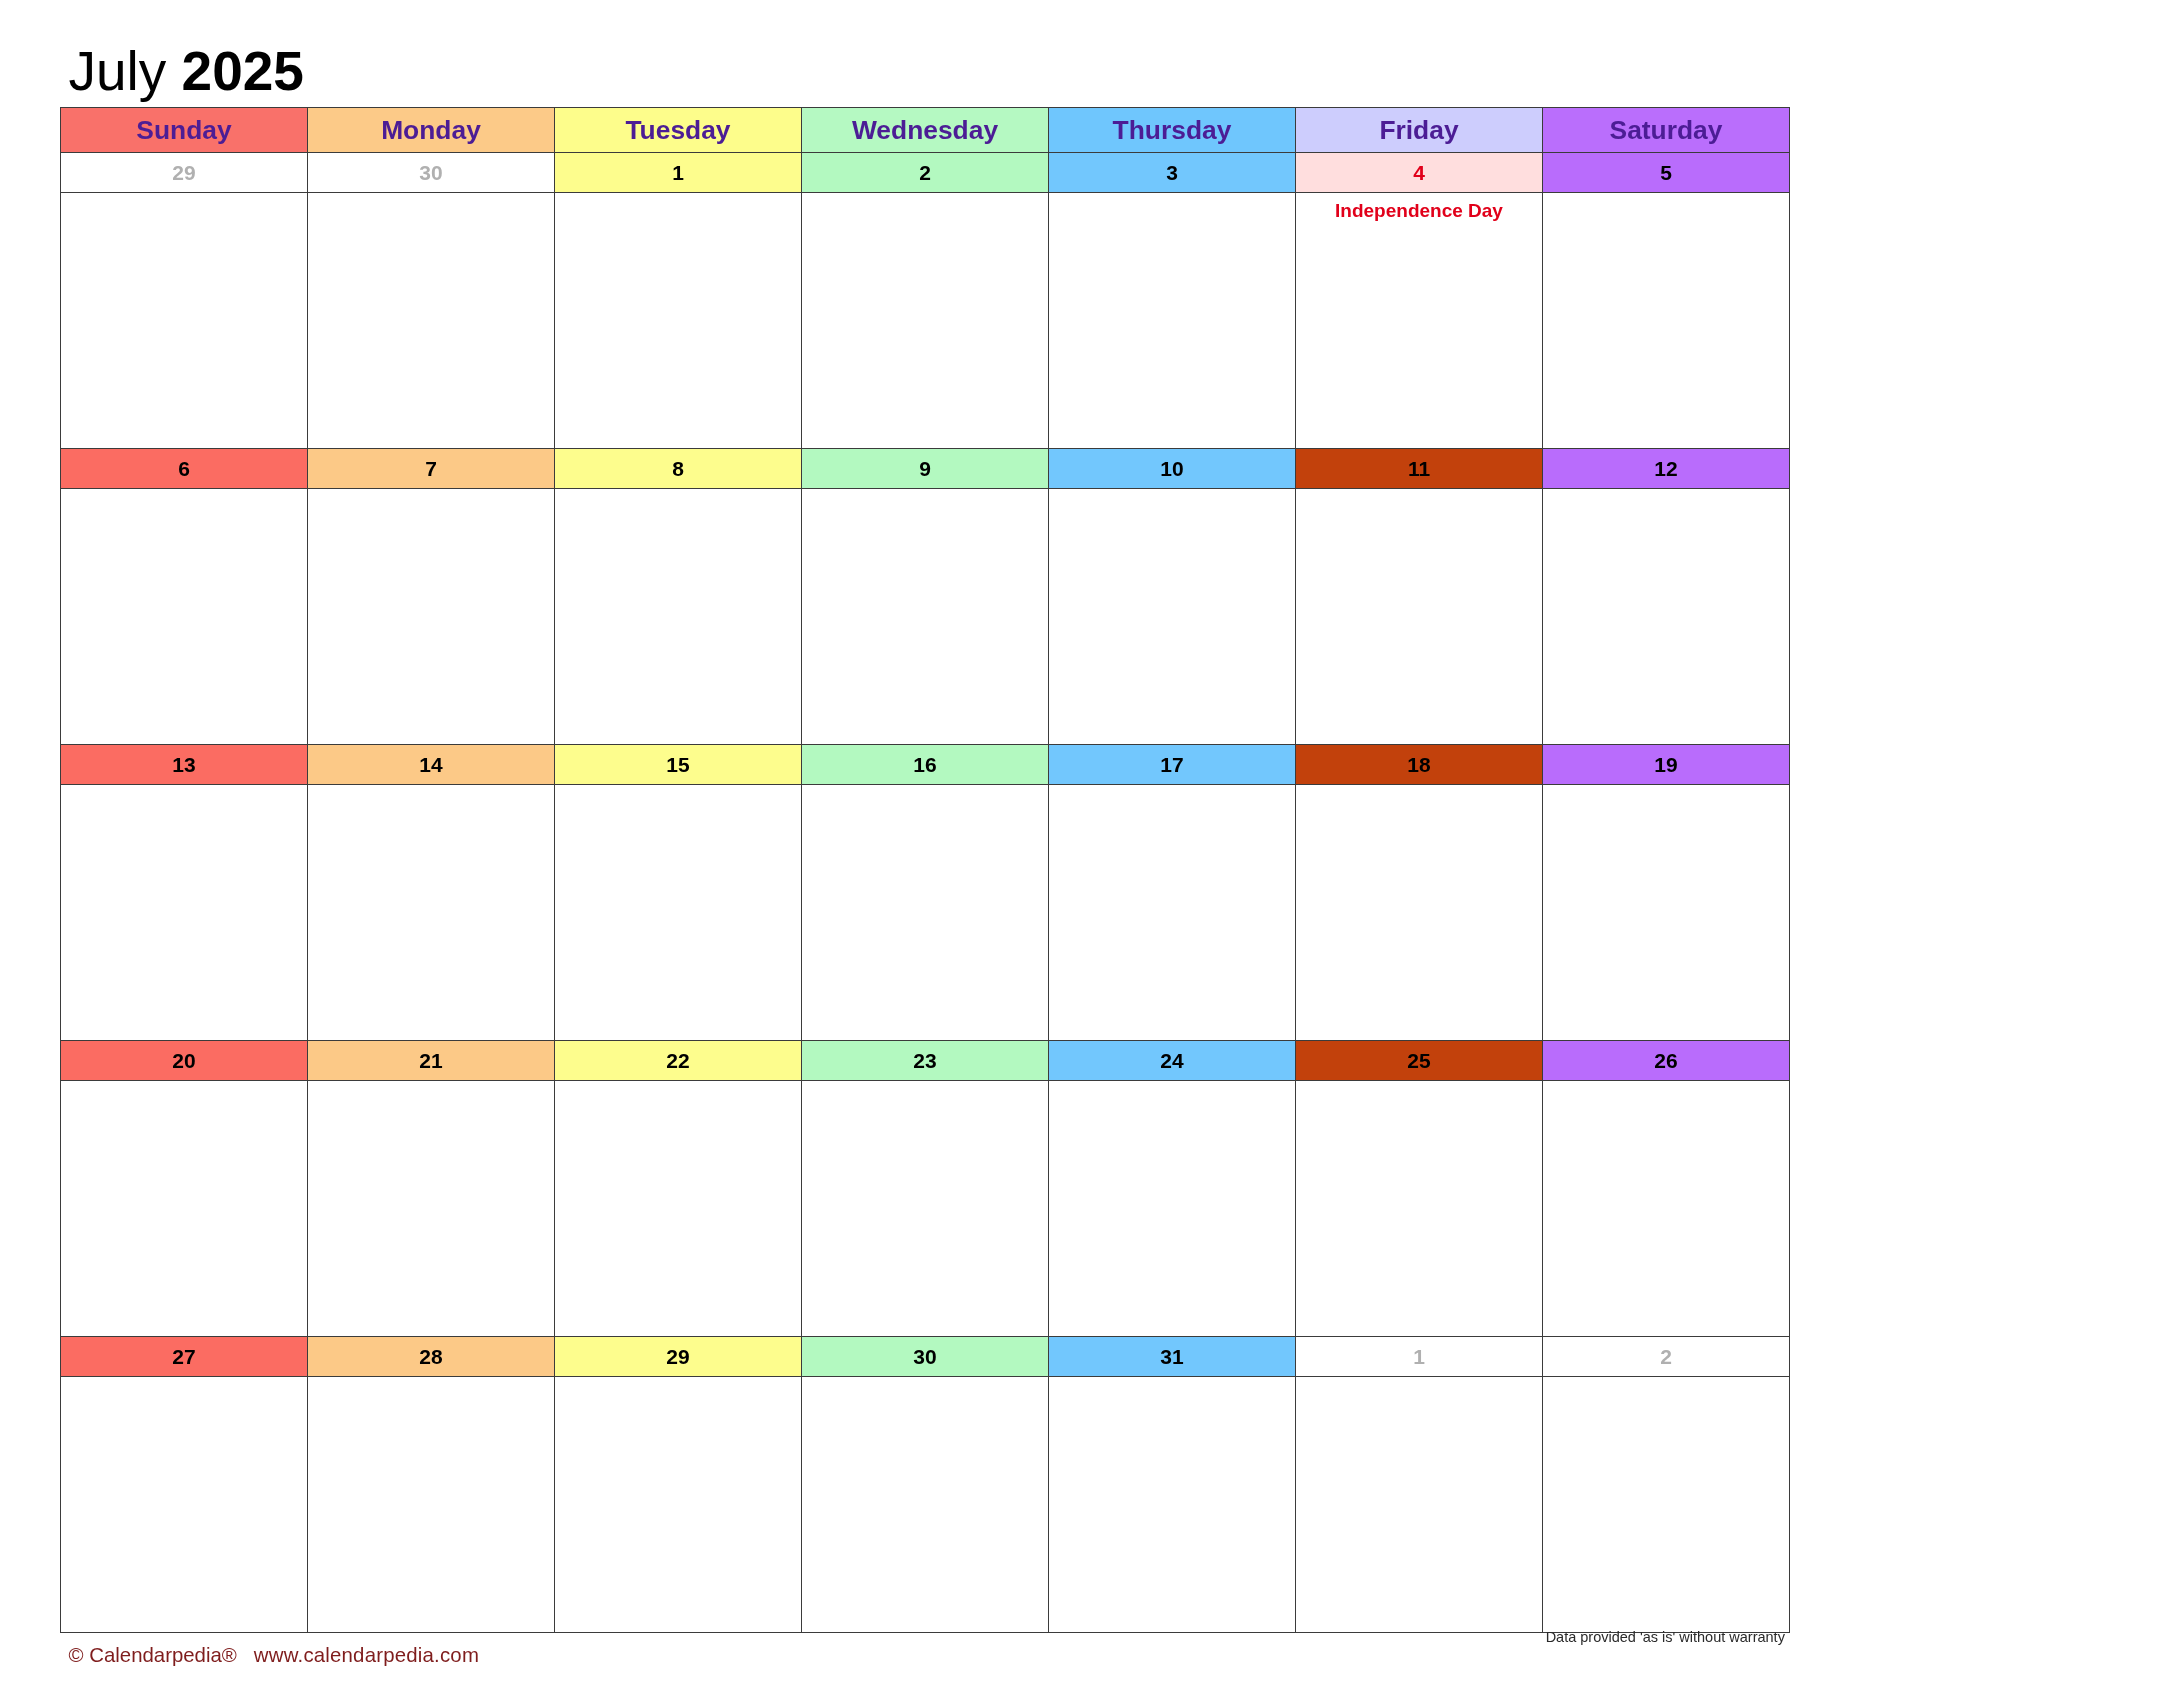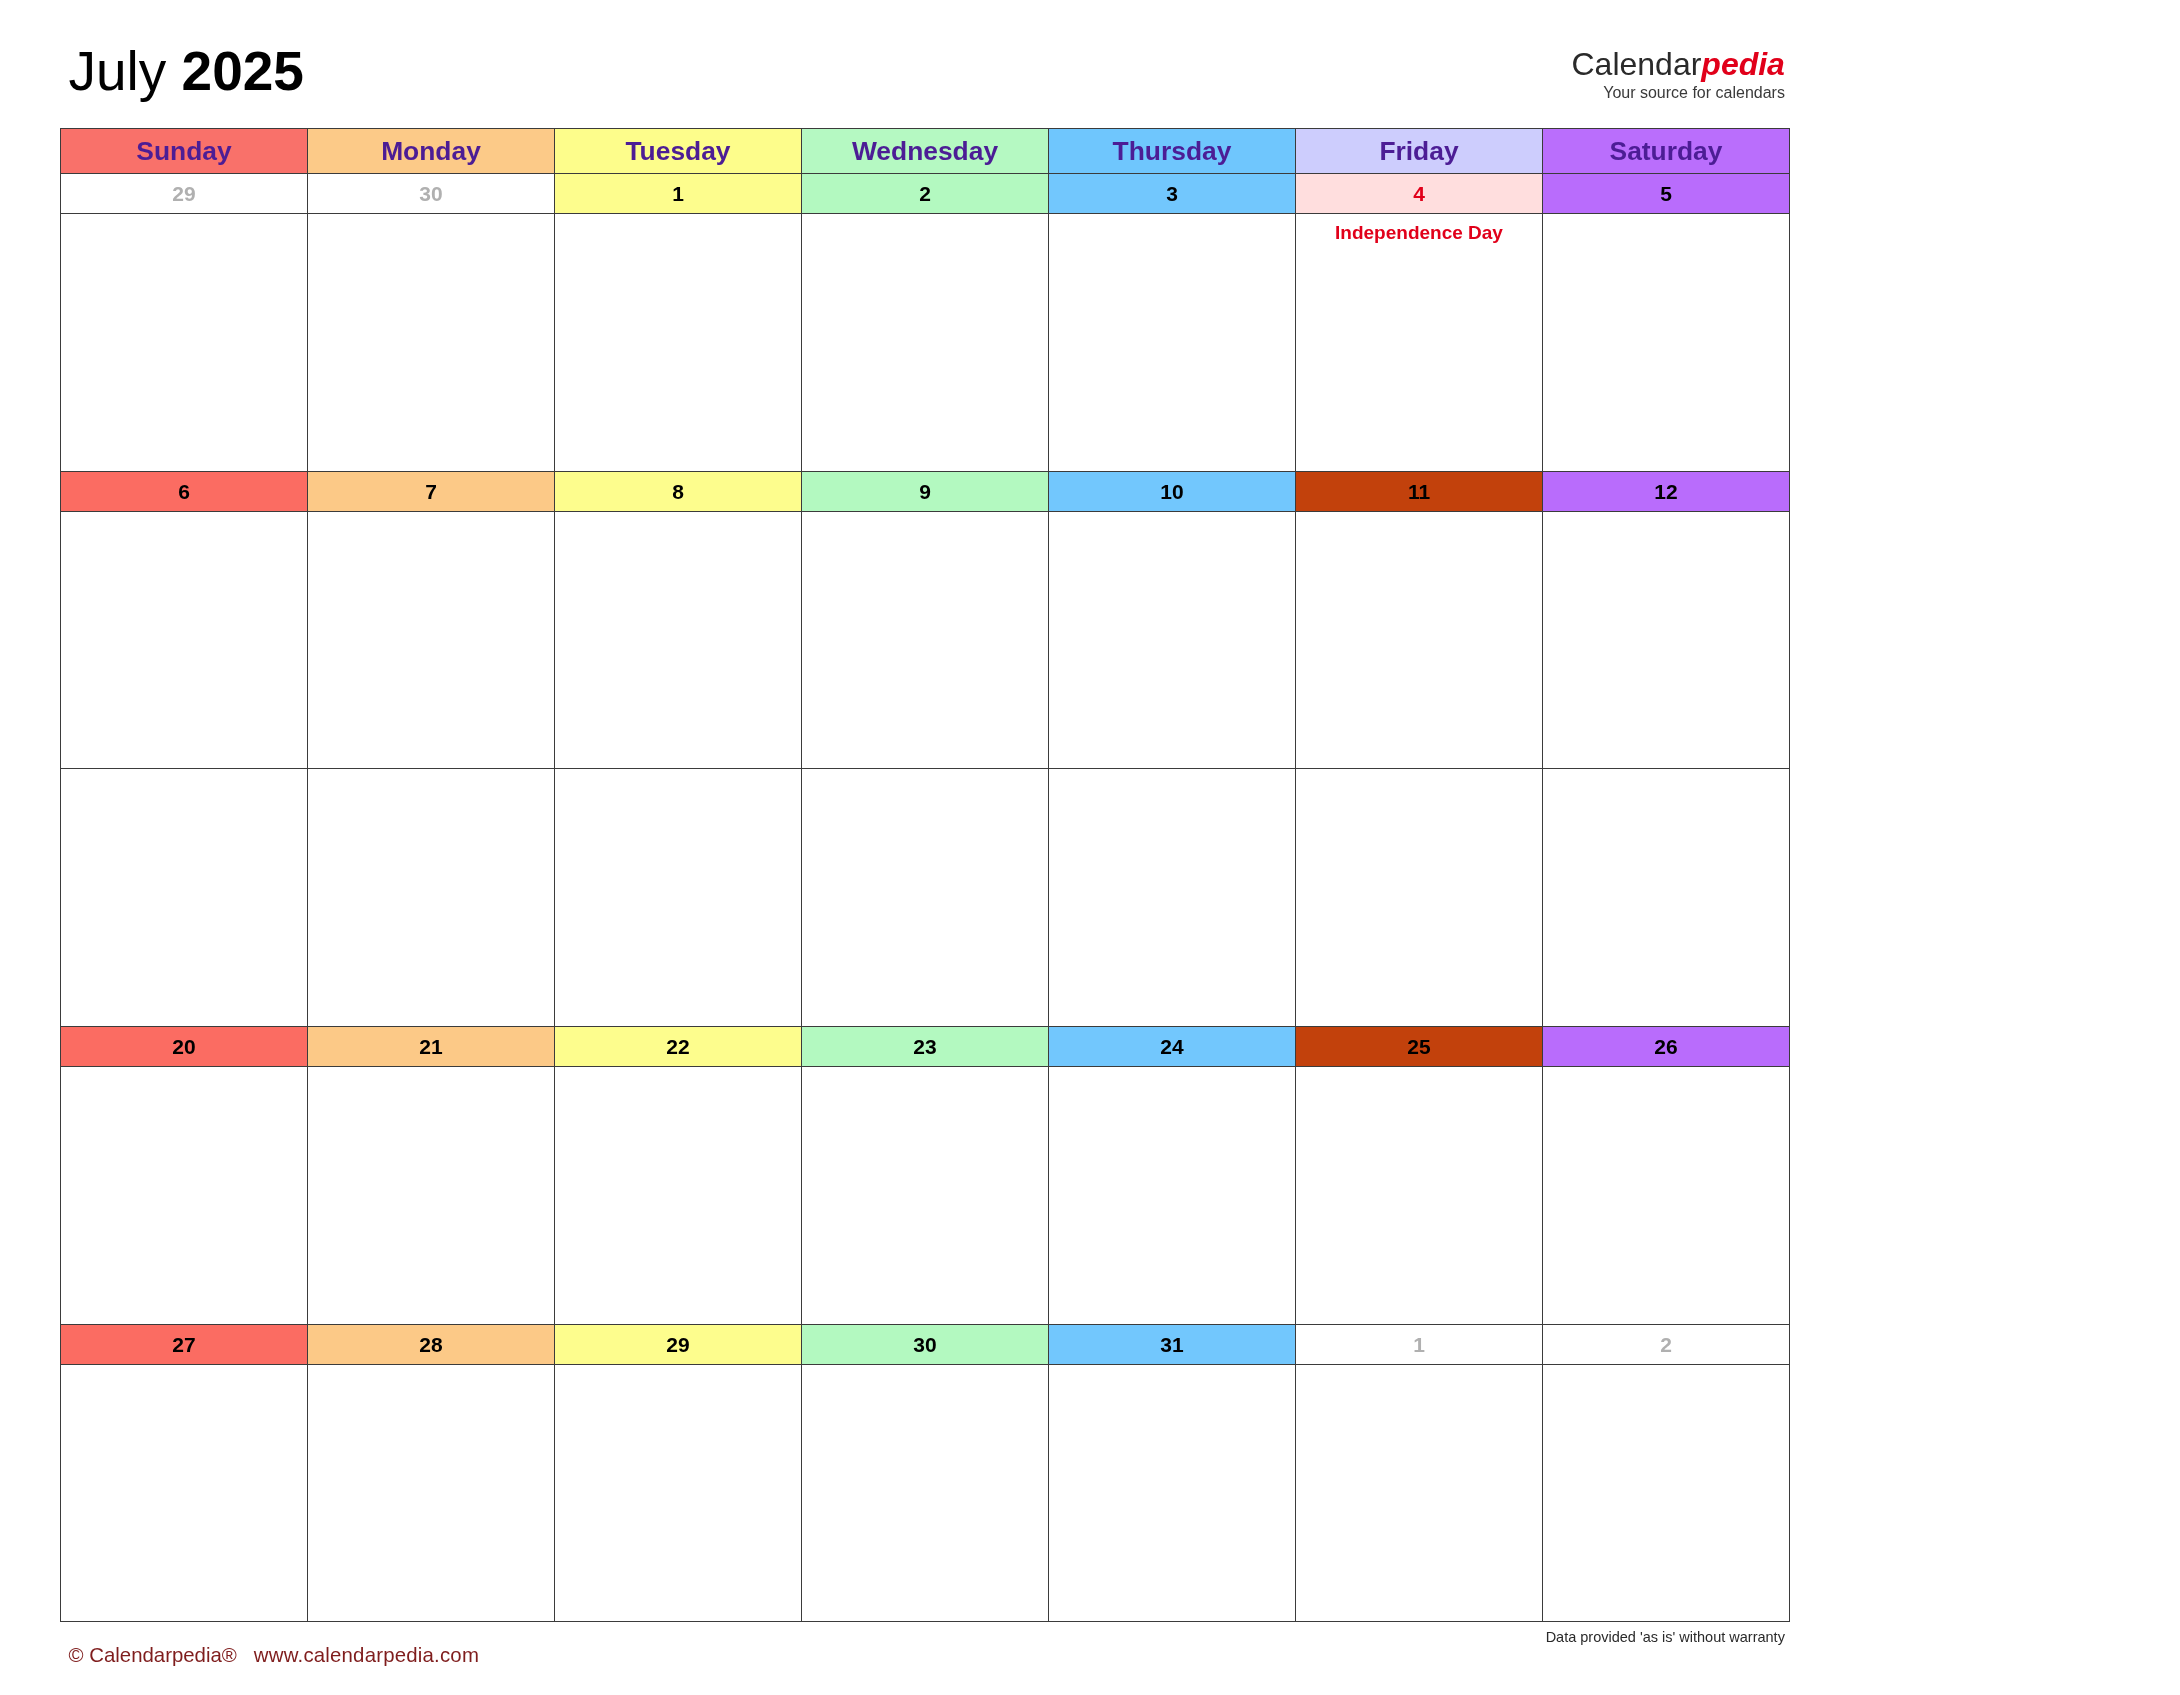--- a/index.html
+++ b/index.html
@@ -156,24 +156,20 @@
 </head>
 <body>
 
 <div class="page">
 
   <div class="header">
     <div class="title">
       <span class="month">July</span>
       <span class="year">2025</span>
     </div>
-    <div class="brand">
-      <div class="brand-line1"><span>Calendar</span><span class="pedia">pedia</span></div>
-      <div class="brand-line2">Your source for calendars</div>
-    </div>
   </div>
 
   <table class="cal">
     <colgroup>
       <col>
         <col>
         <col>
         <col>
         <col>
         <col>
@@ -226,20 +222,29 @@
         <td class="bodycell"></td>
         <td class="bodycell"></td>
         <td class="bodycell"></td>
         <td class="bodycell"></td>
         <td class="bodycell"></td>
         <td class="bodycell"></td>
         <td class="bodycell"></td>
       </tr>
 
       <tr>
+        <td class="datecell c0">13</td>
+        <td class="datecell c1">14</td>
+        <td class="datecell c2">15</td>
+        <td class="datecell c3">16</td>
+        <td class="datecell c4">17</td>
+        <td class="datecell c5">18</td>
+        <td class="datecell c6">19</td>
+      </tr>
+      <tr>
         <td class="bodycell"></td>
         <td class="bodycell"></td>
         <td class="bodycell"></td>
         <td class="bodycell"></td>
         <td class="bodycell"></td>
         <td class="bodycell"></td>
         <td class="bodycell"></td>
       </tr>
 
       <tr>

